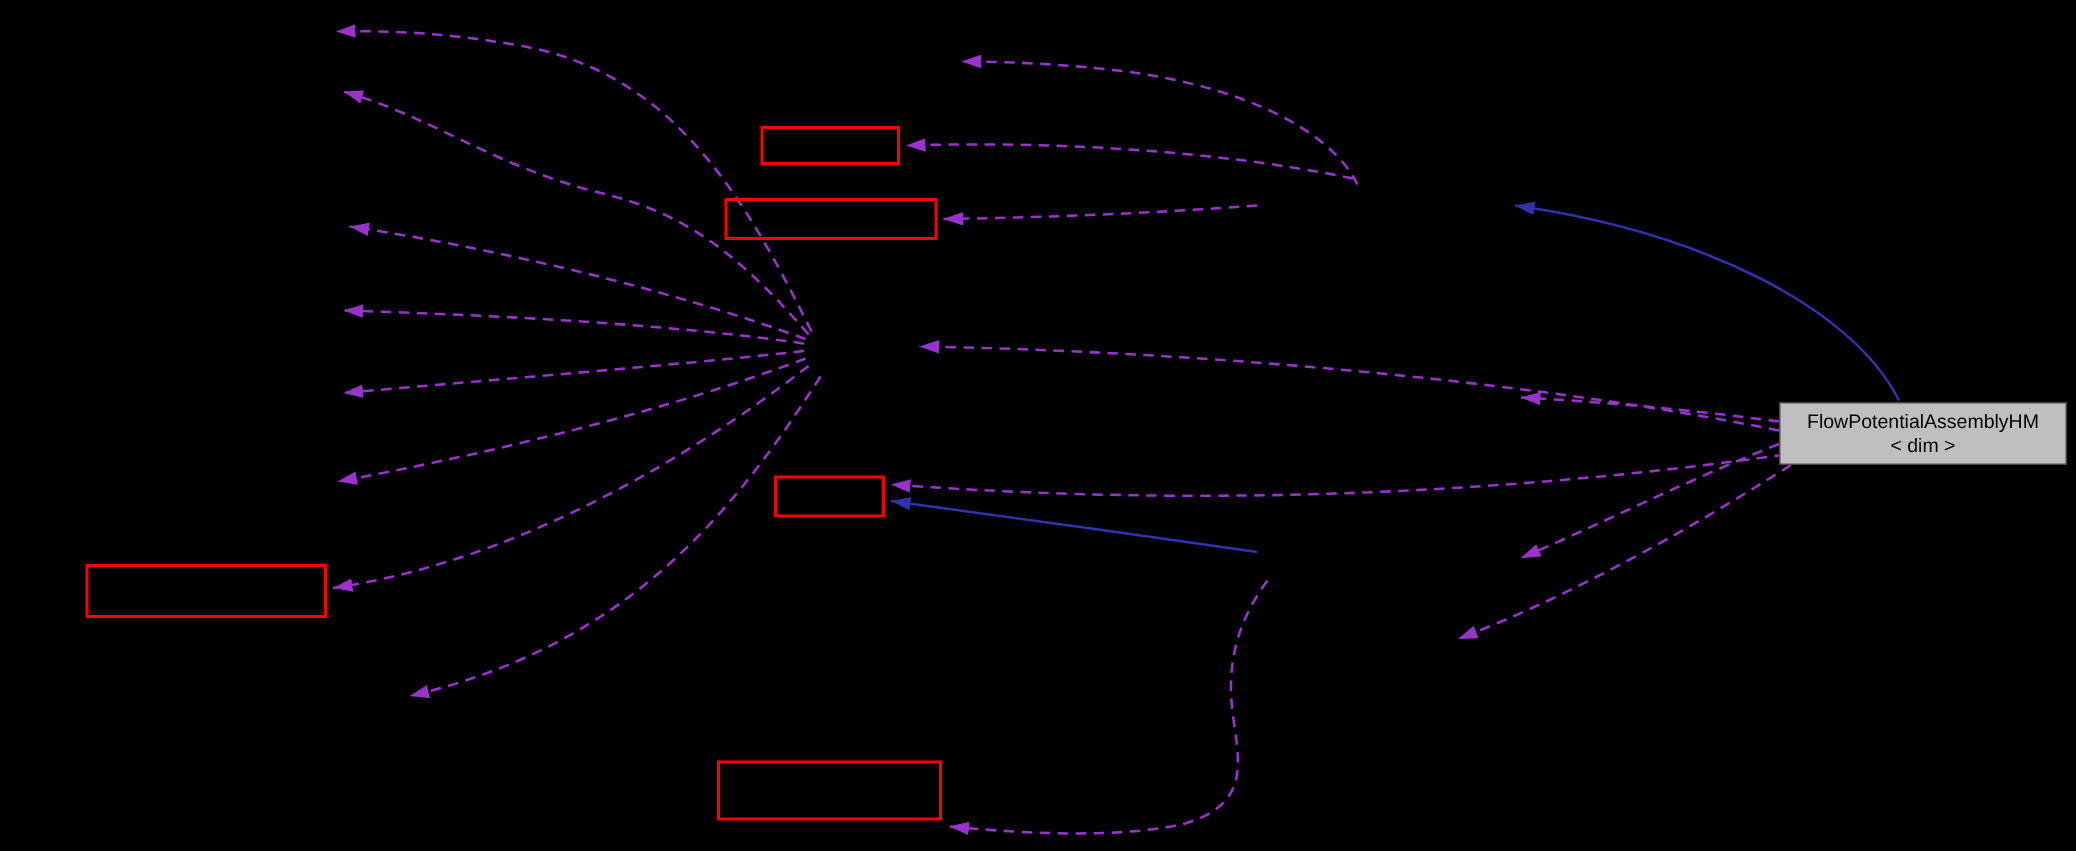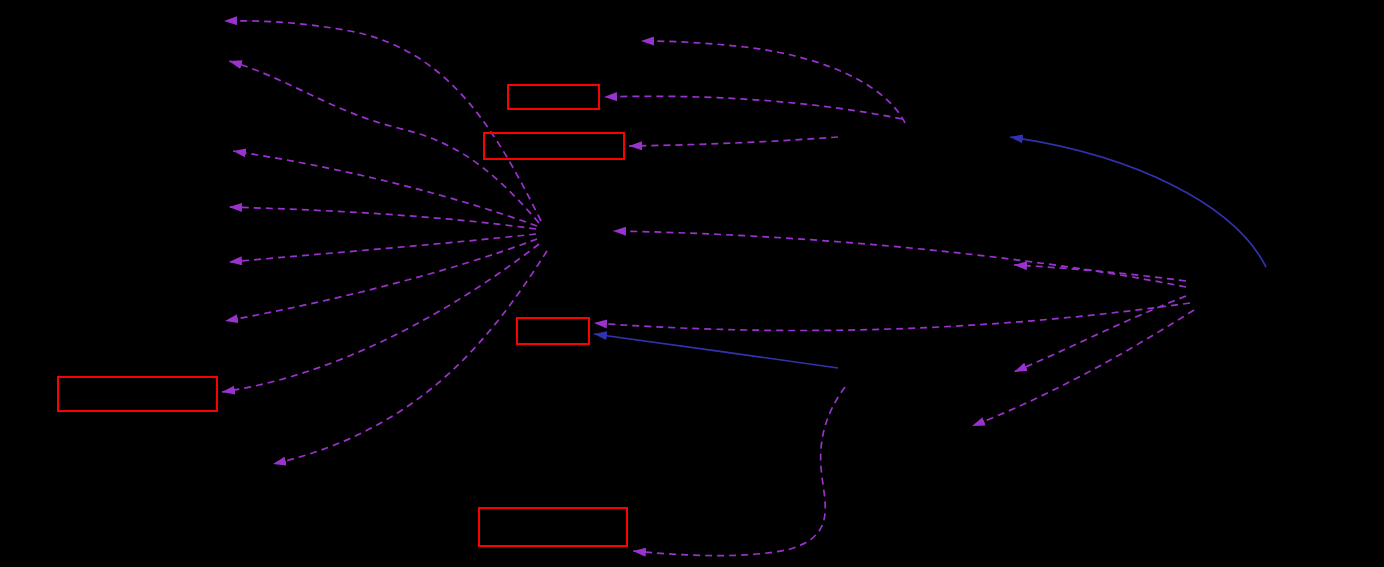--- a/index.html
+++ b/index.html
@@ -94,14 +94,18 @@
     <path class="edge inh" marker-end="url(#ah-b)" d="M838,368 C760,357 670,344 594,334"></path>
     <path class="edge inh" marker-end="url(#ah-b)" d="M1266,267 C1235,205 1135,155 1010,137"></path>
   </svg>
 
   <div class="node truncated" style="left:507px; top:84px; width:93px; height:26px;"></div>
   <div class="node truncated" style="left:483px; top:132px; width:142px; height:28px;"></div>
   <div class="node truncated" style="left:516px; top:317px; width:74px; height:28px;"></div>
   <div class="node truncated" style="left:57px; top:376px; width:161px; height:36px;"></div>
   <div class="node truncated" style="left:478px; top:507px; width:150px; height:40px;"></div>
 
+  <div class="node main" style="left:1186px; top:268px; width:192px; height:42px;">
+    <span>FlowPotentialAssemblyHM</span>
+    <span>&lt; dim &gt;</span>
+  </div>
 
 </div>
 
 </body></html>

